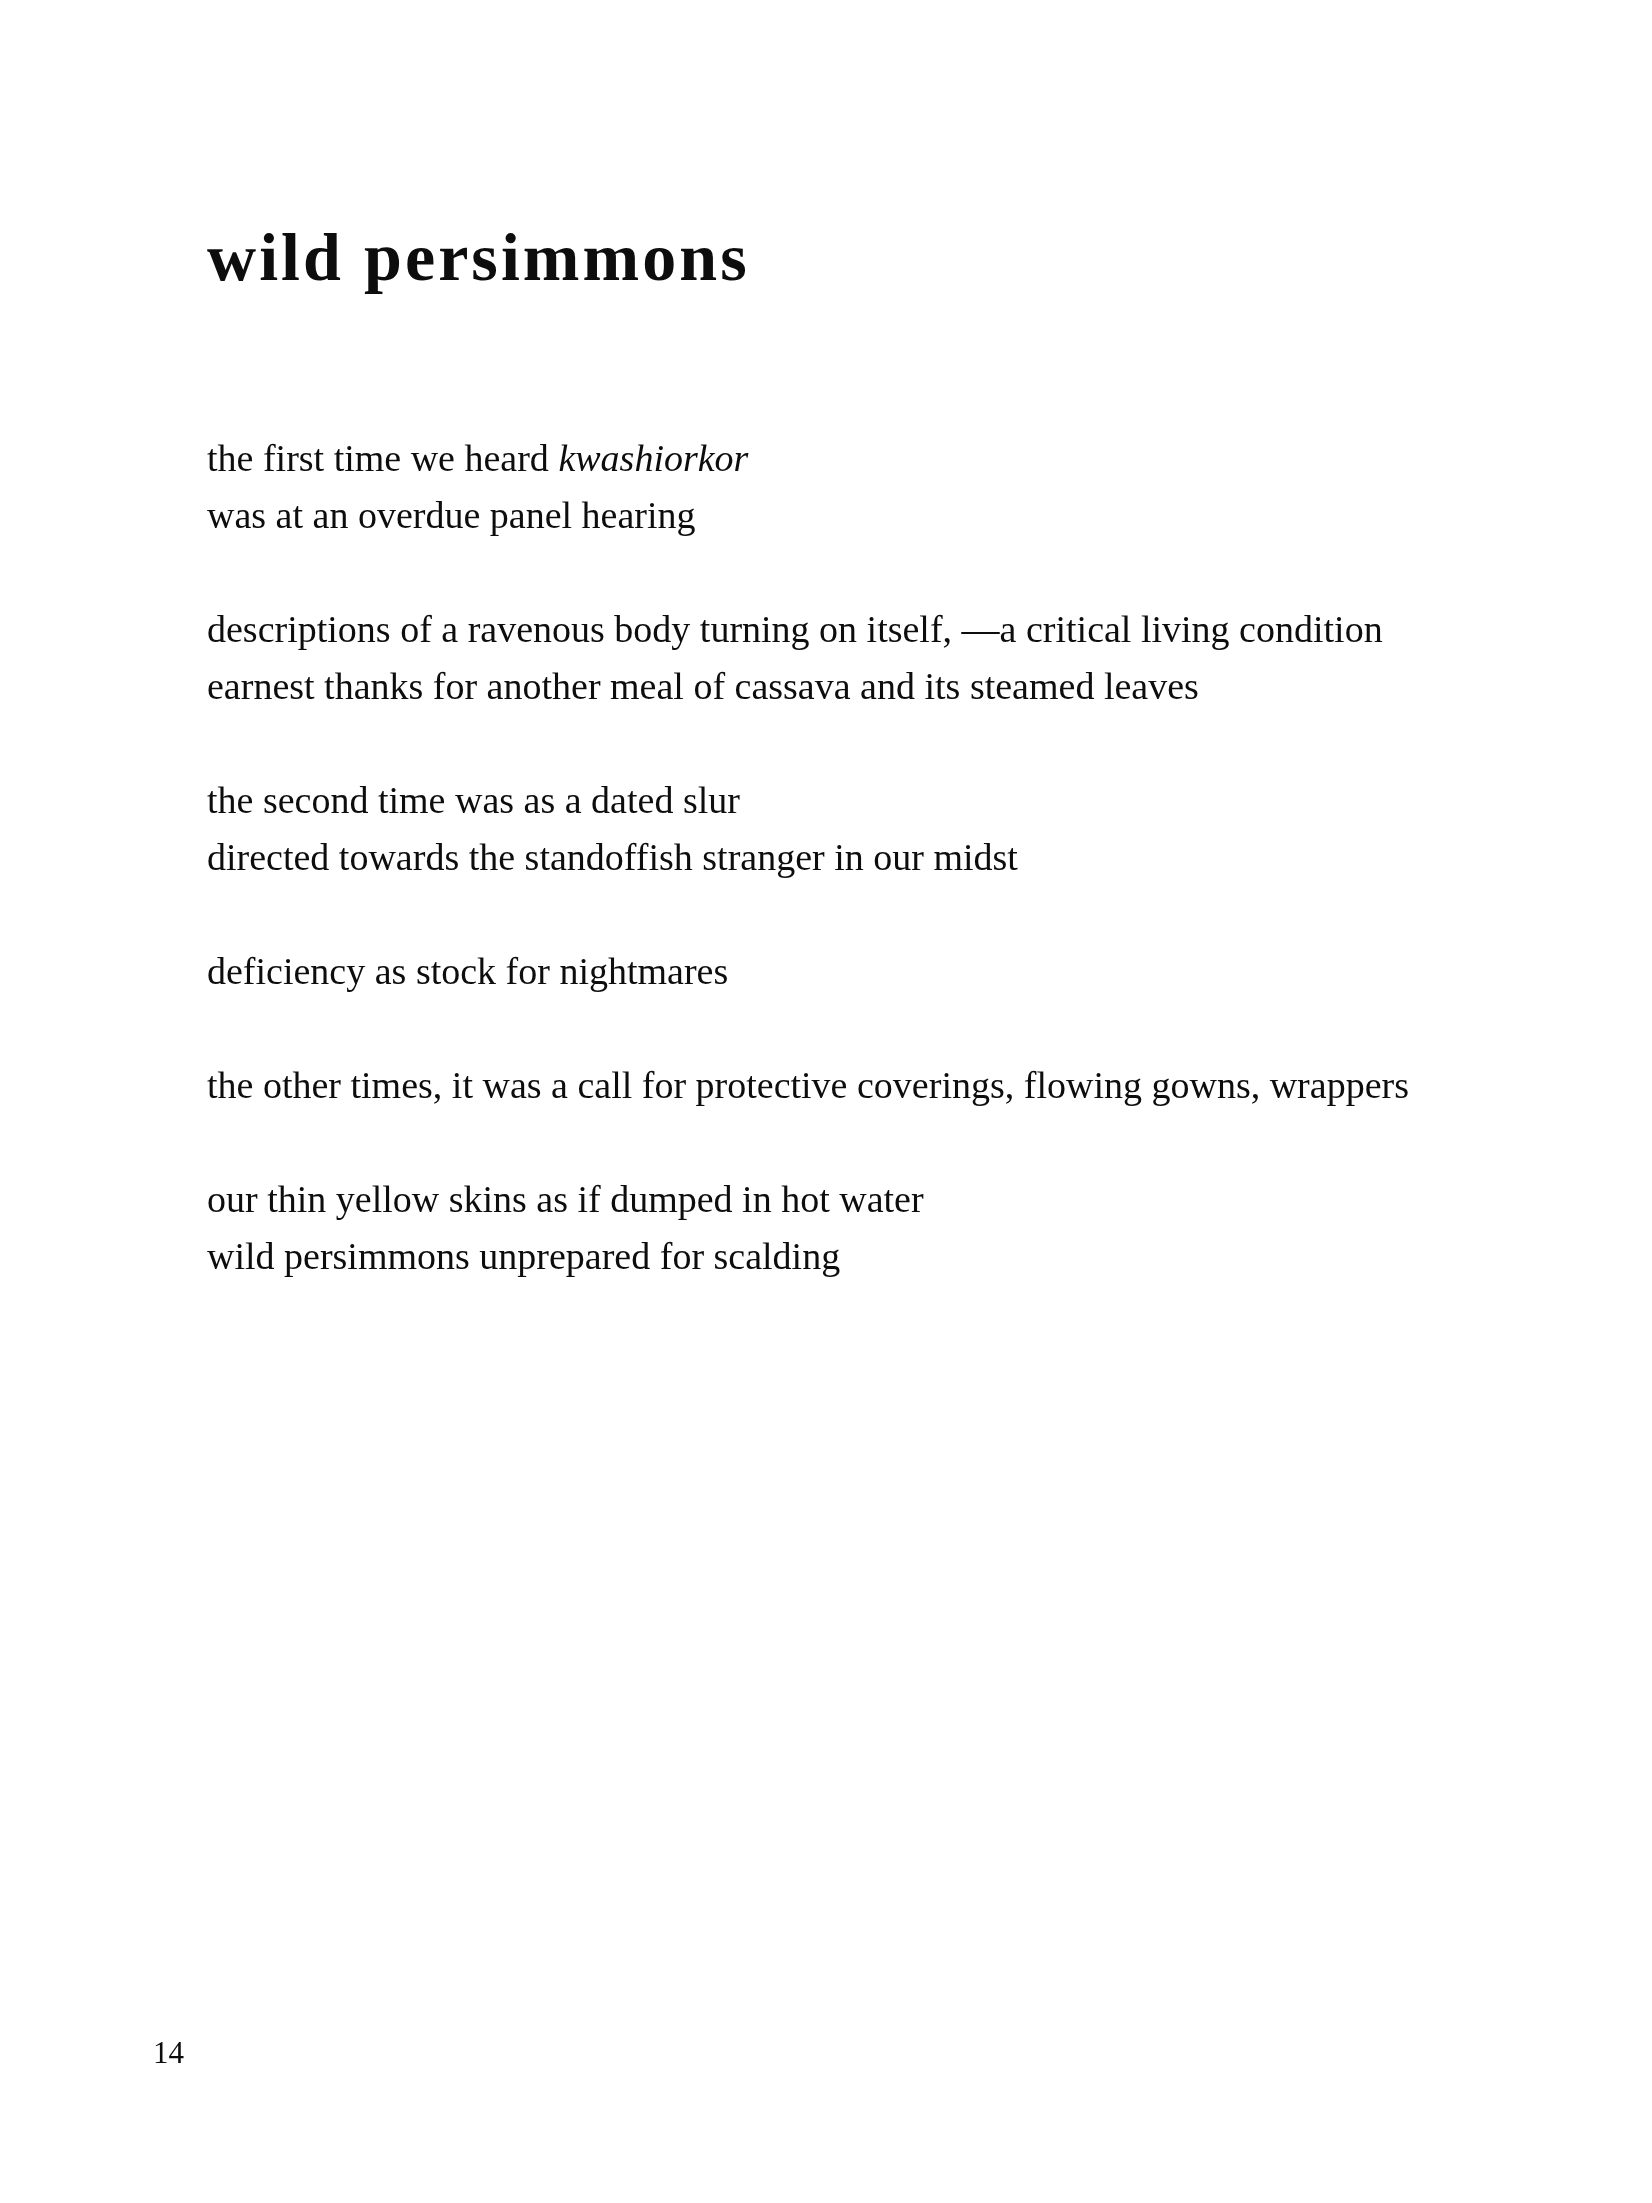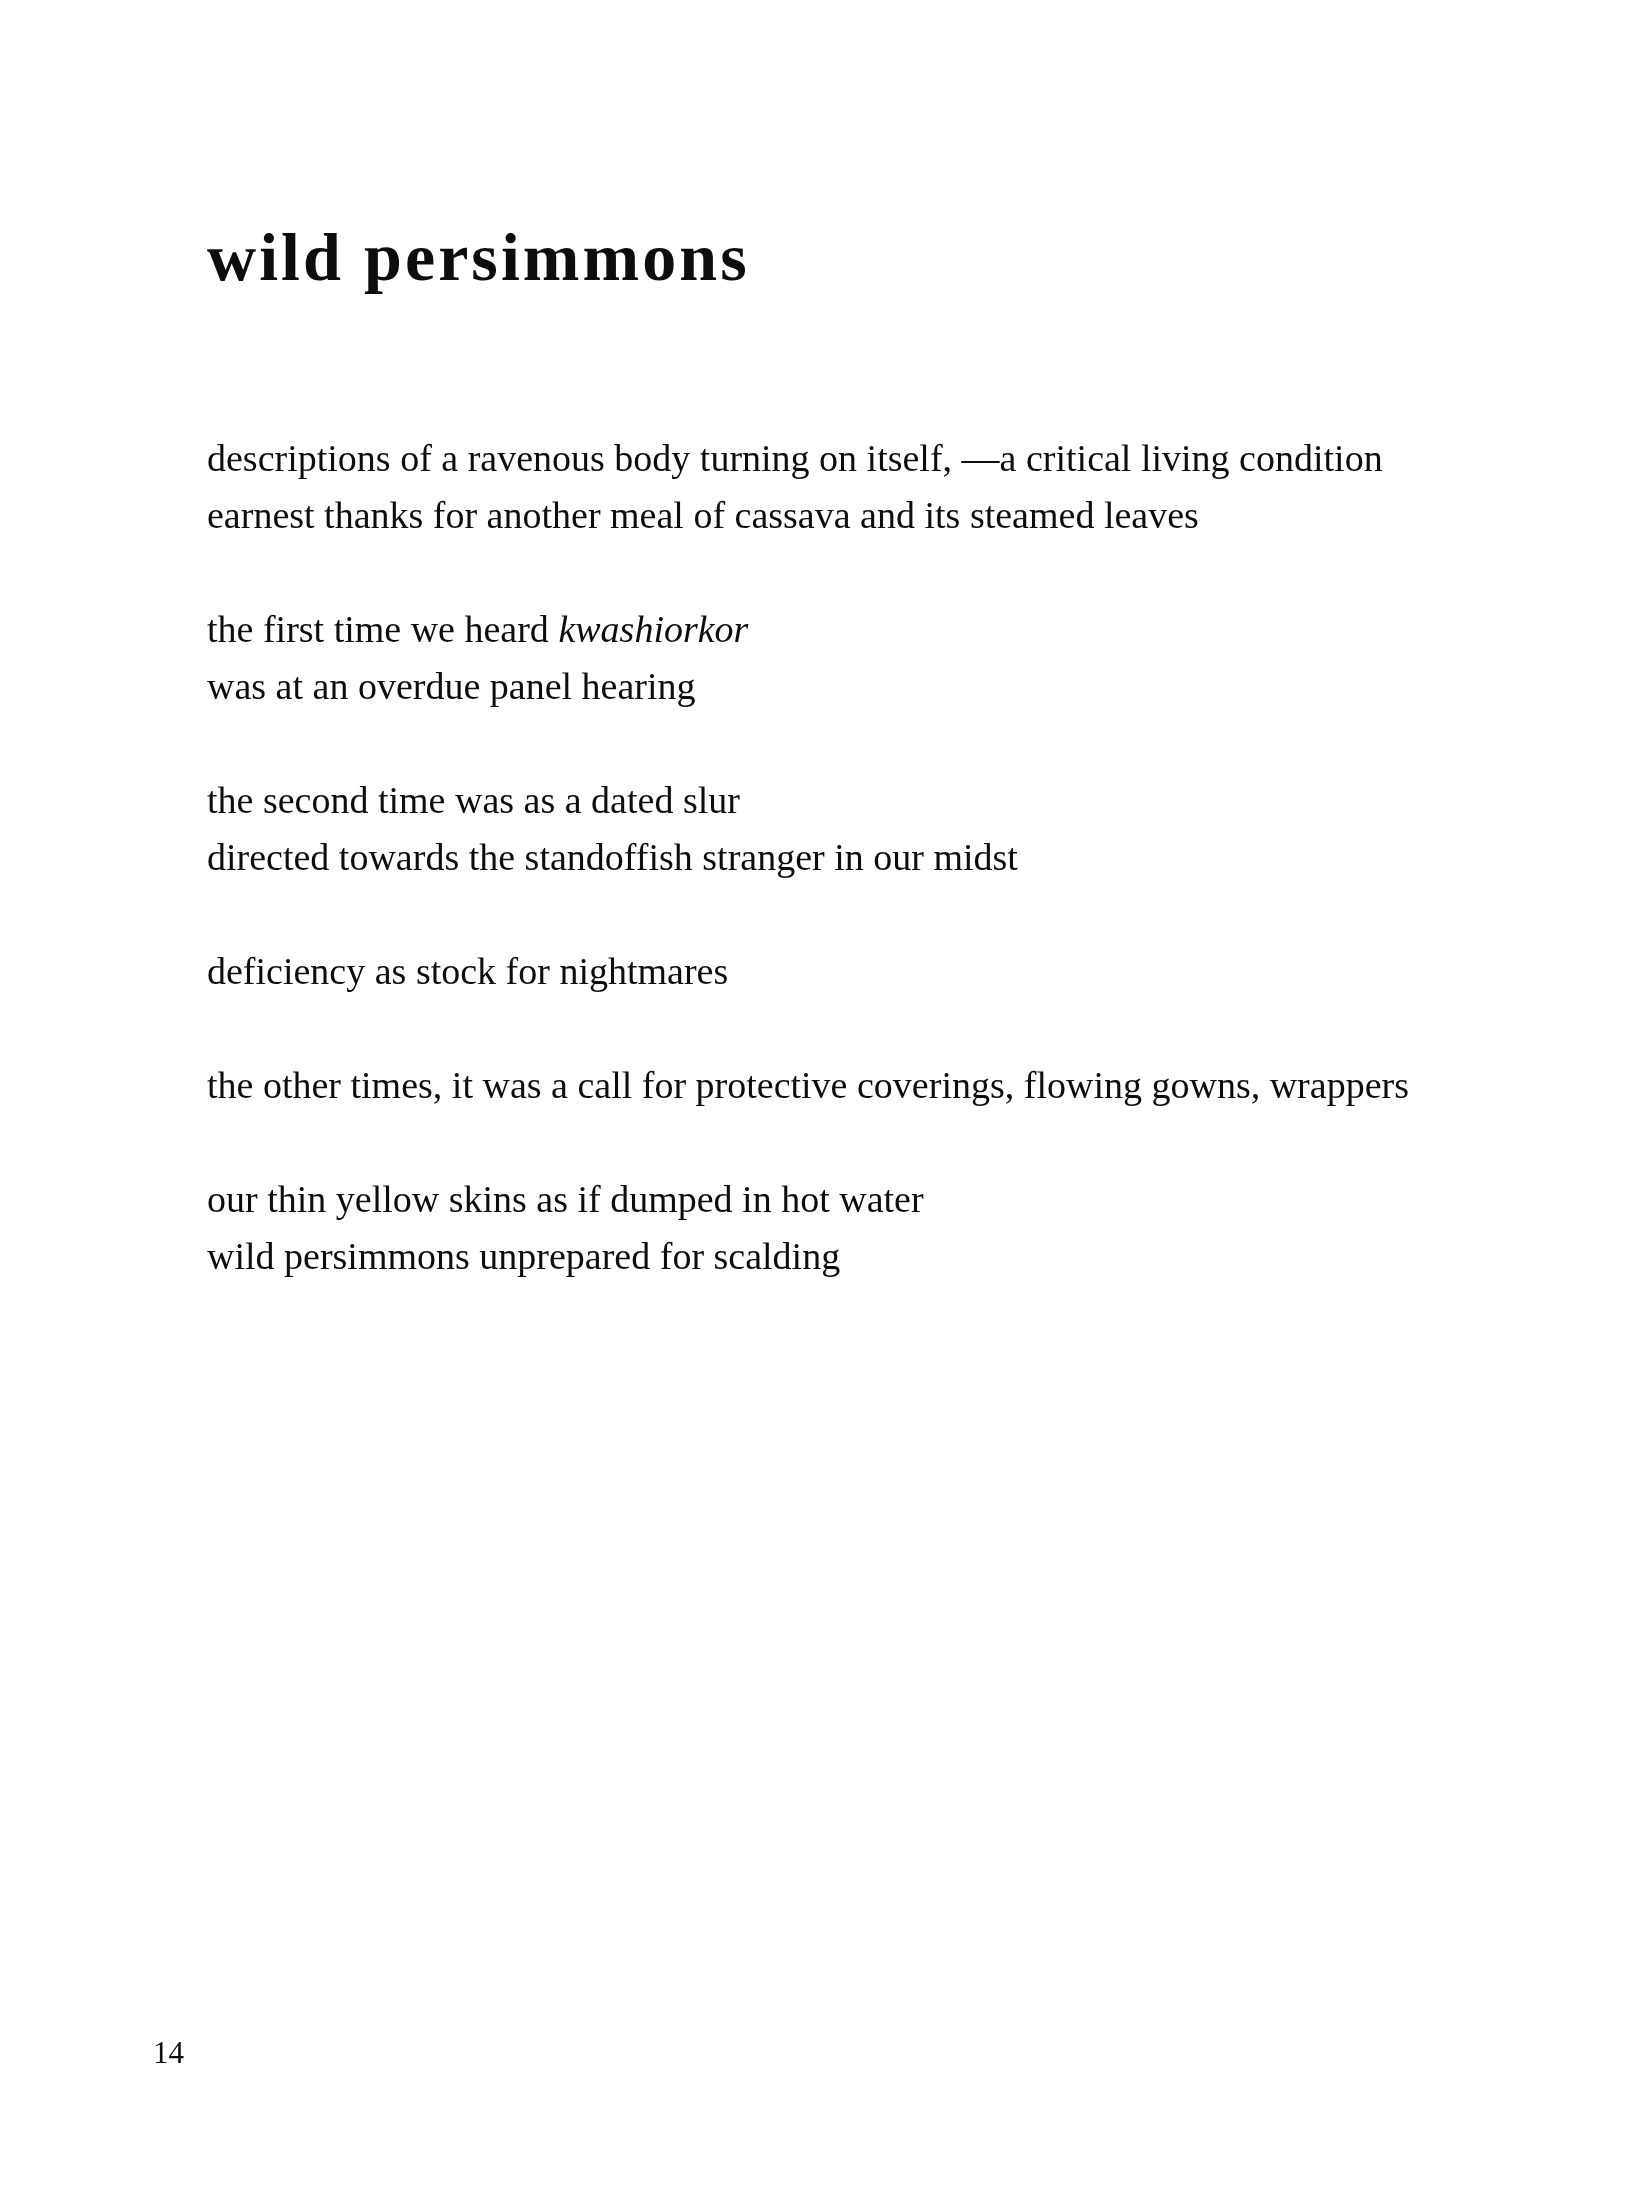--- a/index.html
+++ b/index.html
@@ -58,27 +58,27 @@
 </head>
 <body>
 
 <div class="page">
 
   <h1 class="title">wild persimmons</h1>
 
   <div class="poem">
 
     <div class="stanza">
-      <div class="line">descriptions of a ravenous body turning on itself, —a critical living condition</div>
-      <div class="line">earnest thanks for another meal of cassava and its steamed leaves</div>
+      <div class="line"><span>the first time we heard </span><em>kwashiorkor</em></div>
+      <div class="line">was at an overdue panel hearing</div>
     </div>
 
     <div class="stanza">
-      <div class="line"><span>the first time we heard </span><em>kwashiorkor</em></div>
-      <div class="line">was at an overdue panel hearing</div>
+      <div class="line">descriptions of a ravenous body turning on itself, —a critical living condition</div>
+      <div class="line">earnest thanks for another meal of cassava and its steamed leaves</div>
     </div>
 
     <div class="stanza">
       <div class="line">the second time was as a dated slur</div>
       <div class="line">directed towards the standoffish stranger in our midst</div>
     </div>
 
     <div class="stanza">
       <div class="line">deficiency as stock for nightmares</div>
     </div>

